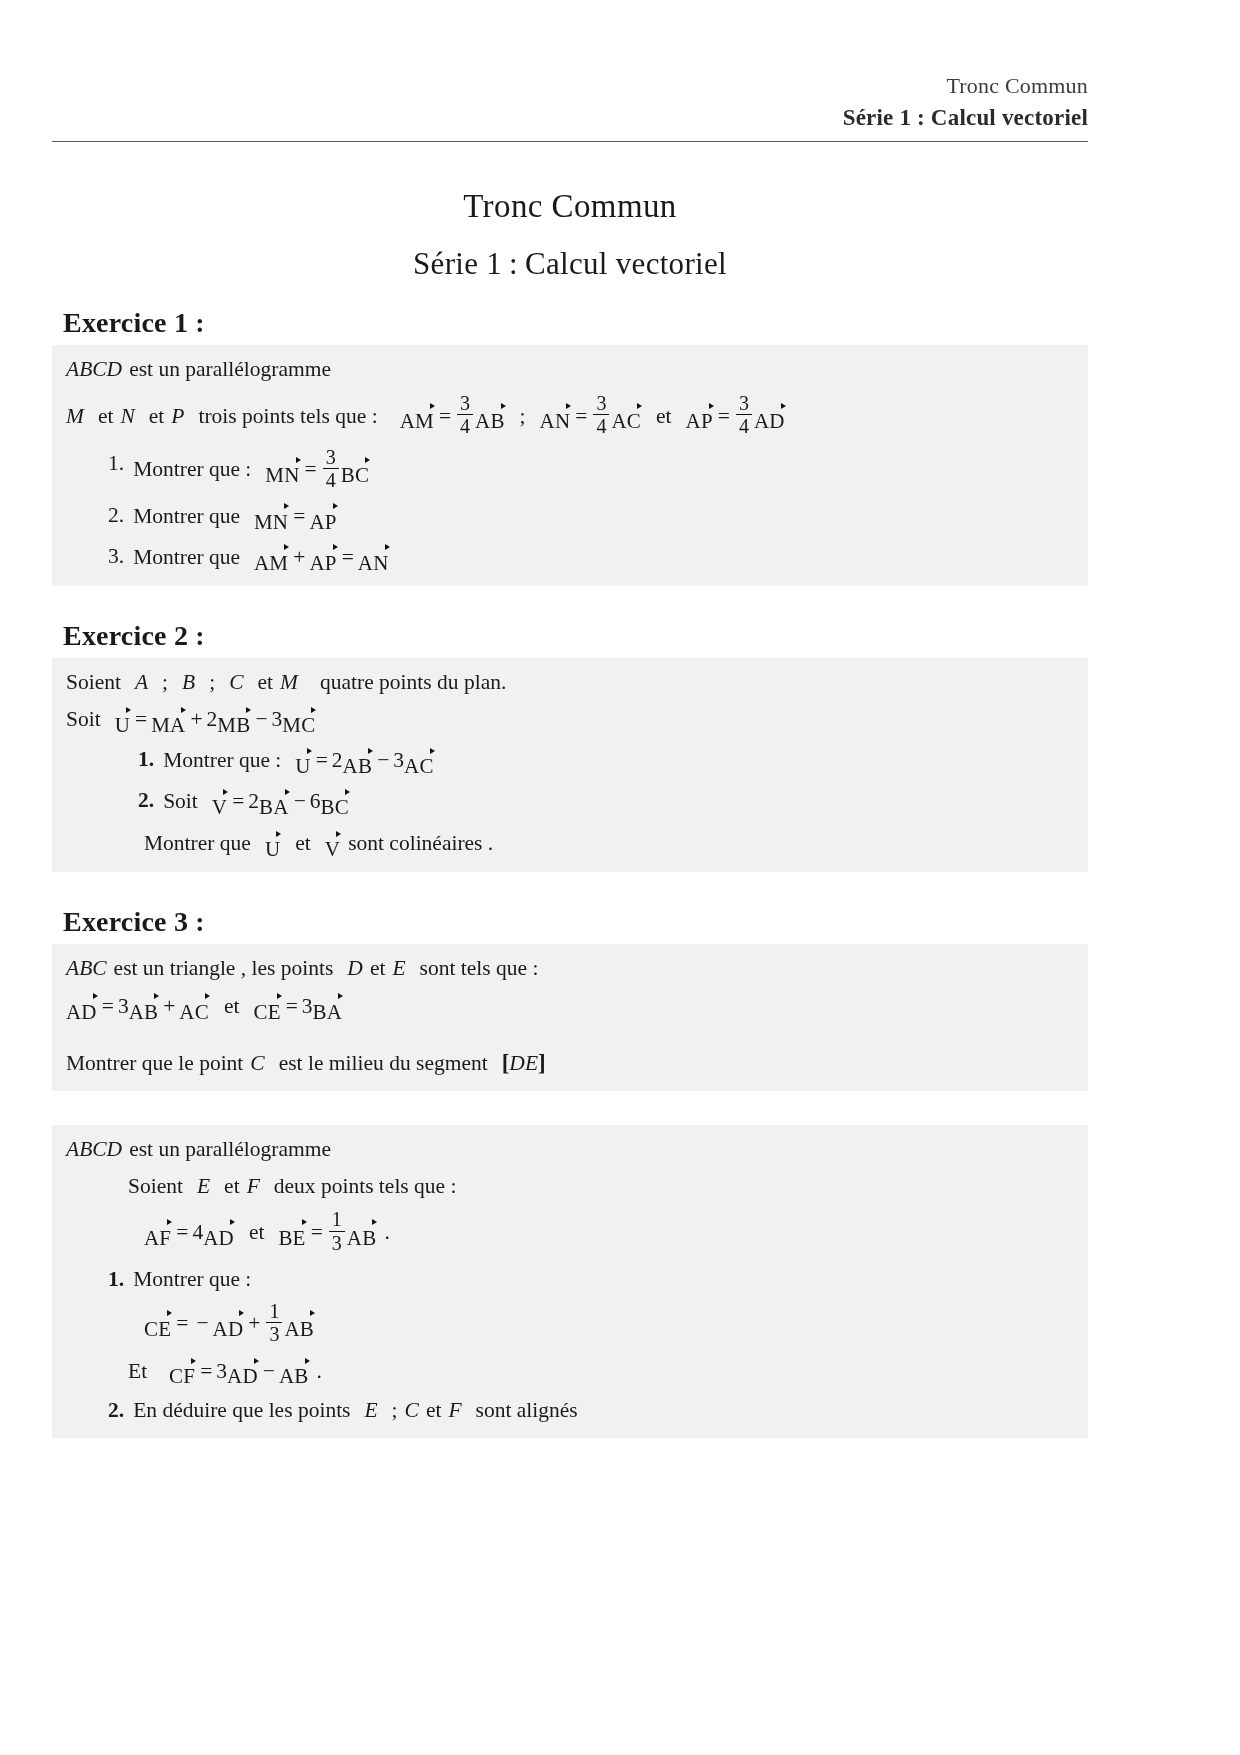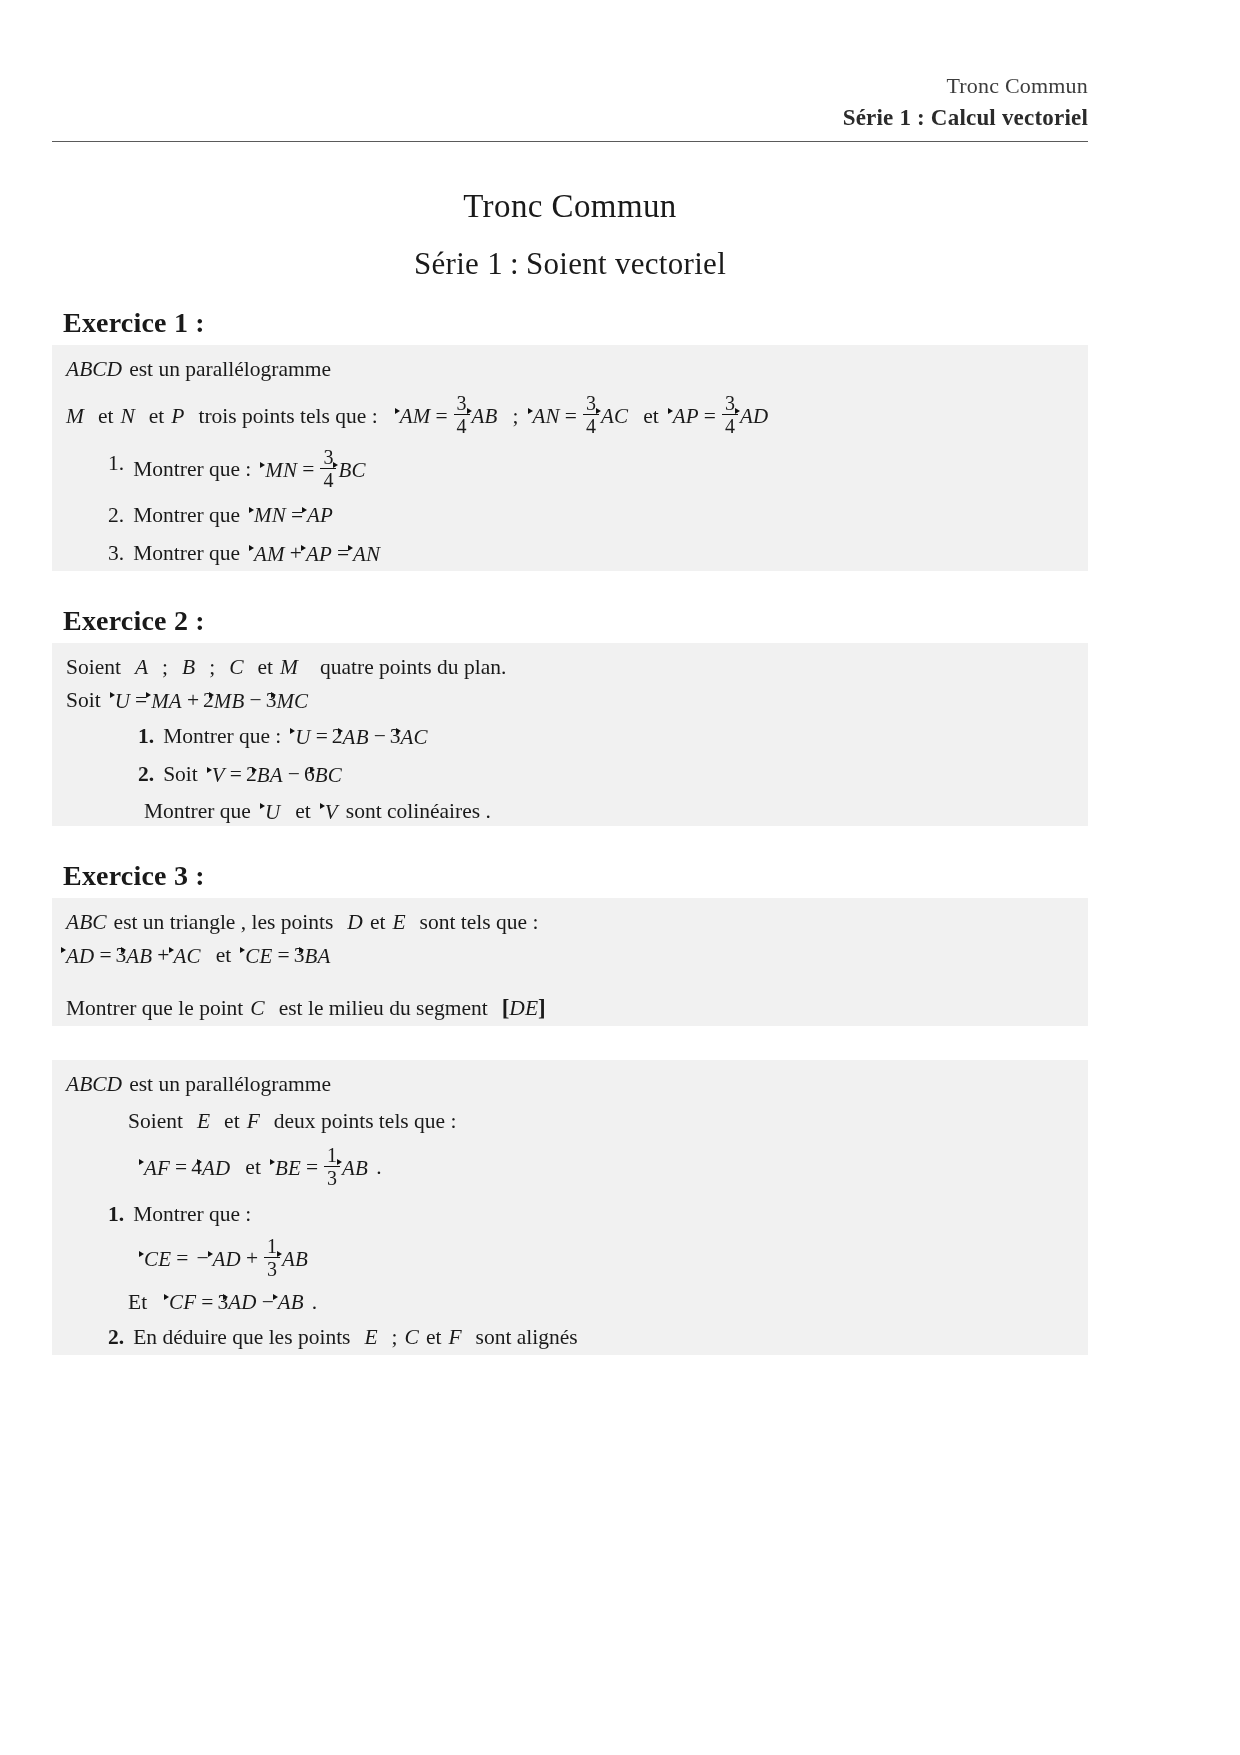--- a/index.html
+++ b/index.html
@@ -67,21 +67,21 @@
     margin-top: 25px;
   }
   .ex-heading {
     font-size: 28px;
     font-weight: bold;
     margin: 0 0 6px 11px;
     letter-spacing: .2px;
   }
   .ex-box {
     background: #f1f1f1;
-    padding: 9px 14px 2px 14px;
+    padding: 9px 14px 12px 14px;
     box-sizing: border-box;
   }
   .ex-gap { height: 34px; }
 
   .line {
     font-size: 21.5px;
     line-height: 1.42;
     white-space: nowrap;
     display: flex;
     align-items: center;
@@ -117,24 +117,23 @@
 
   
   .mathrow {
     display: inline-flex;
     align-items: center;
     vertical-align: middle;
   }
   
   .vec {
     display: inline-flex;
-    flex-direction: row;
-    align-items: flex-start;
+    flex-direction: column;
+    align-items: flex-end;
     justify-content: flex-end;
-    font-style: italic;
     position: relative;
     padding-top: 2px;
     line-height: 1;
   }
   .vec .arrow {
     height: 9px;
     position: relative;
     margin-bottom: 1px;
   }
   .vec .arrow::before {
@@ -197,21 +196,21 @@
 <div class="page">
 
   <div class="running-header">
     <div class="rh-line1">Tronc Commun</div>
     <div class="rh-line2">Série 1 : Calcul vectoriel</div>
   </div>
   <div class="header-rule"></div>
 
   <div class="doc-title">Tronc Commun</div>
   <div class="doc-subtitle">
-    <span>Série 1</span><span class="sp"></span><span>:</span><span class="sp"></span><span>Soient vectoriel</span>
+    <span>Série 1</span><span class="sp"></span><span>:</span><span class="sp"></span><span>Calcul vectoriel</span>
   </div>
 
   <div class="content">
 
     <div class="ex-heading">Exercice 1 :</div>
     <div class="ex-box">
 
       <div class="line">
         <span class="it">ABCD</span>
           <span class="sp"></span>

